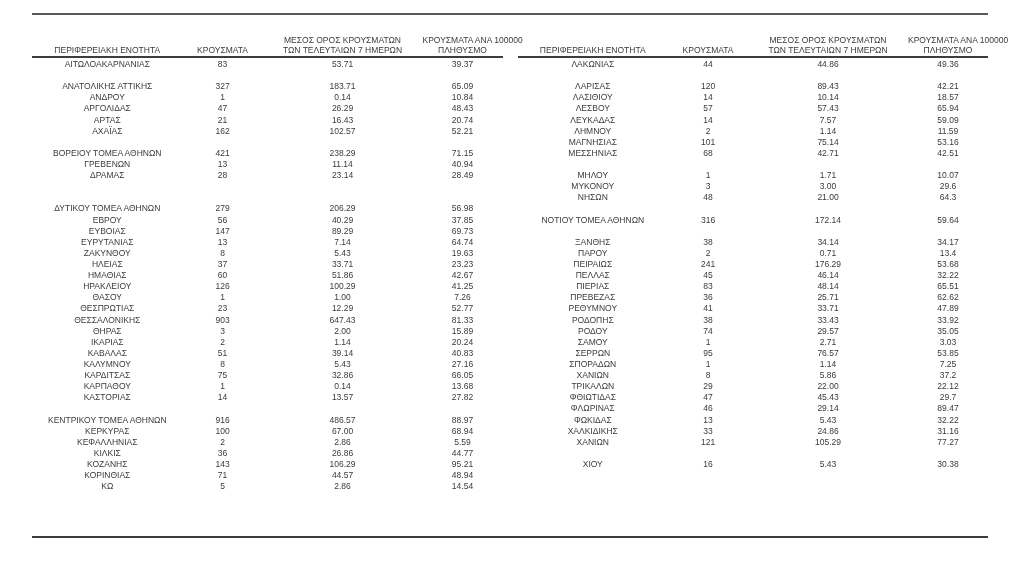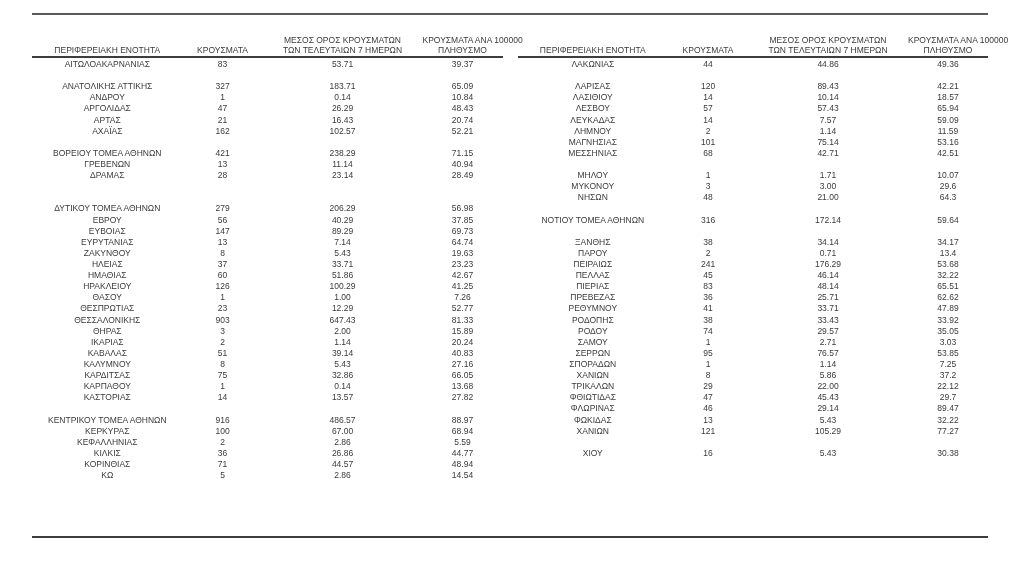--- a/index.html
+++ b/index.html
@@ -277,20 +277,26 @@
             <div class="td c2">2.86</div>
             <div class="td c3">5.59</div>
           </div>
           <div class="tr">
             <div class="td c0">ΚΙΛΚΙΣ</div>
             <div class="td c1">36</div>
             <div class="td c2">26.86</div>
             <div class="td c3">44.77</div>
           </div>
           <div class="tr">
+            <div class="td c0">ΚΟΖΑΝΗΣ</div>
+            <div class="td c1">143</div>
+            <div class="td c2">106.29</div>
+            <div class="td c3">95.21</div>
+          </div>
+          <div class="tr">
             <div class="td c0">ΚΟΡΙΝΘΙΑΣ</div>
             <div class="td c1">71</div>
             <div class="td c2">44.57</div>
             <div class="td c3">48.94</div>
           </div>
           <div class="tr">
             <div class="td c0">ΚΩ</div>
             <div class="td c1">5</div>
             <div class="td c2">2.86</div>
             <div class="td c3">14.54</div>
@@ -488,20 +494,26 @@
             <div class="td c2">29.14</div>
             <div class="td c3">89.47</div>
           </div>
           <div class="tr">
             <div class="td c0">ΦΩΚΙΔΑΣ</div>
             <div class="td c1">13</div>
             <div class="td c2">5.43</div>
             <div class="td c3">32.22</div>
           </div>
           <div class="tr">
+            <div class="td c0">ΧΑΛΚΙΔΙΚΗΣ</div>
+            <div class="td c1">33</div>
+            <div class="td c2">24.86</div>
+            <div class="td c3">31.16</div>
+          </div>
+          <div class="tr">
             <div class="td c0">ΧΑΝΙΩΝ</div>
             <div class="td c1">121</div>
             <div class="td c2">105.29</div>
             <div class="td c3">77.27</div>
           </div>
           <div class="tr"></div>
           <div class="tr">
             <div class="td c0">ΧΙΟΥ</div>
             <div class="td c1">16</div>
             <div class="td c2">5.43</div>

